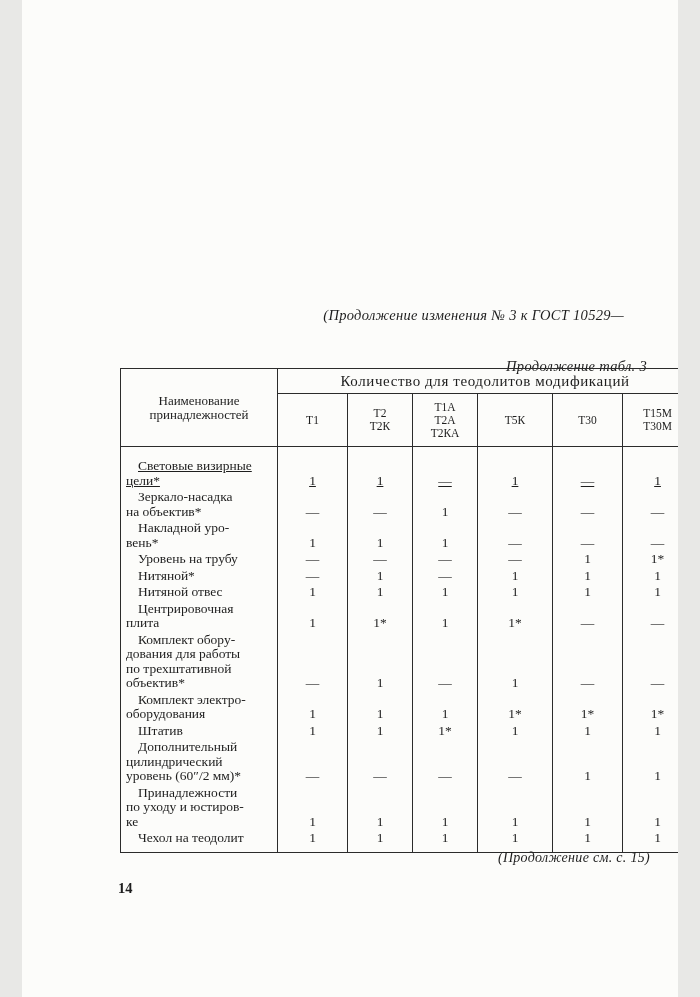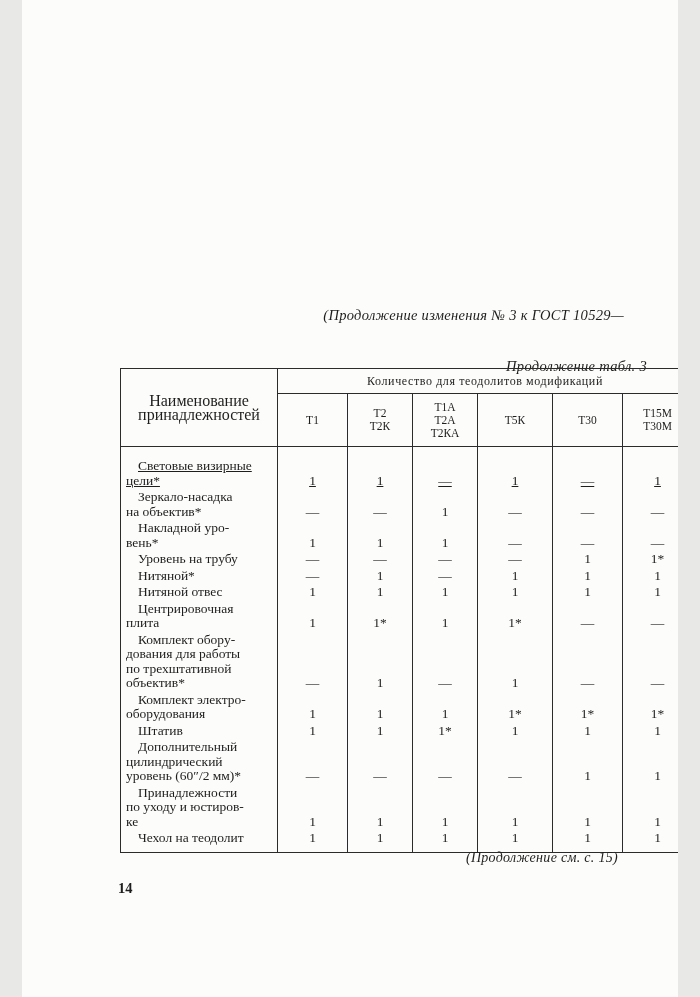--- a/index.html
+++ b/index.html
@@ -28,25 +28,25 @@
   table{
     border-collapse:collapse;table-layout:fixed;width:572px;
     border:1.5px solid #2b2b2b;
   }
   thead th{
     border:1px solid #2b2b2b;
     font-weight:normal;
     padding:2px 2px;
   }
   .name-head{
-    font-size:16px;line-height:14px;
+    font-size:13px;line-height:14px;
     white-space:pre-line;vertical-align:middle;text-align:center;
   }
   .group-head{
-    font-size:12px;height:20px;text-align:center;
+    font-size:15px;height:20px;text-align:center;
     letter-spacing:0.6px;vertical-align:middle;
   }
   .col-head{
     font-size:11.5px;line-height:13px;height:48px;
     white-space:pre-line;vertical-align:middle;text-align:center;
   }
   tbody td{
     border-left:1px solid #2b2b2b;border-right:1px solid #2b2b2b;
     vertical-align:bottom;
     font-size:13.5px;line-height:14.5px;
@@ -54,21 +54,21 @@
   }
   .label-cell{
     white-space:pre-line;
     text-indent:12px;
     padding-left:5px;padding-right:2px;
   }
   .value-cell{text-align:center;}
   tr.first-row td{padding-top:12px;text-decoration:underline;}
   tbody tr:last-child td{padding-bottom:6px;}
   .footer-note{
-    position:absolute;top:850px;right:60px;
+    position:absolute;top:850px;right:28px;
     font-style:italic;font-size:14px;letter-spacing:0.3px;
     white-space:nowrap;
   }
   .page-number{
     position:absolute;top:880px;left:96px;
     font-weight:bold;font-size:14.5px;text-align:center;
   }
 </style>
 </head>
 <body>

